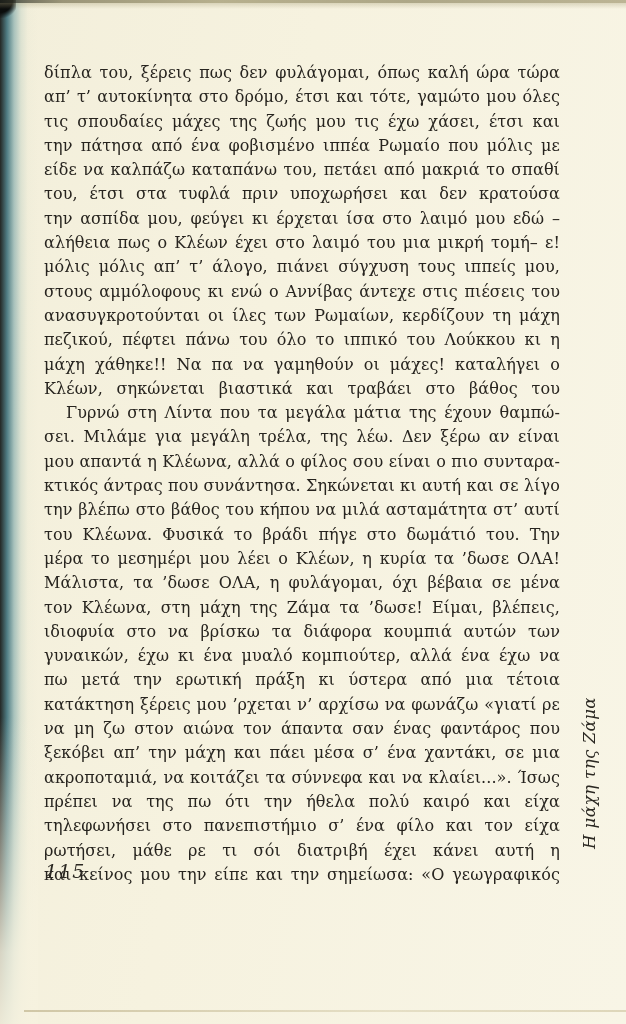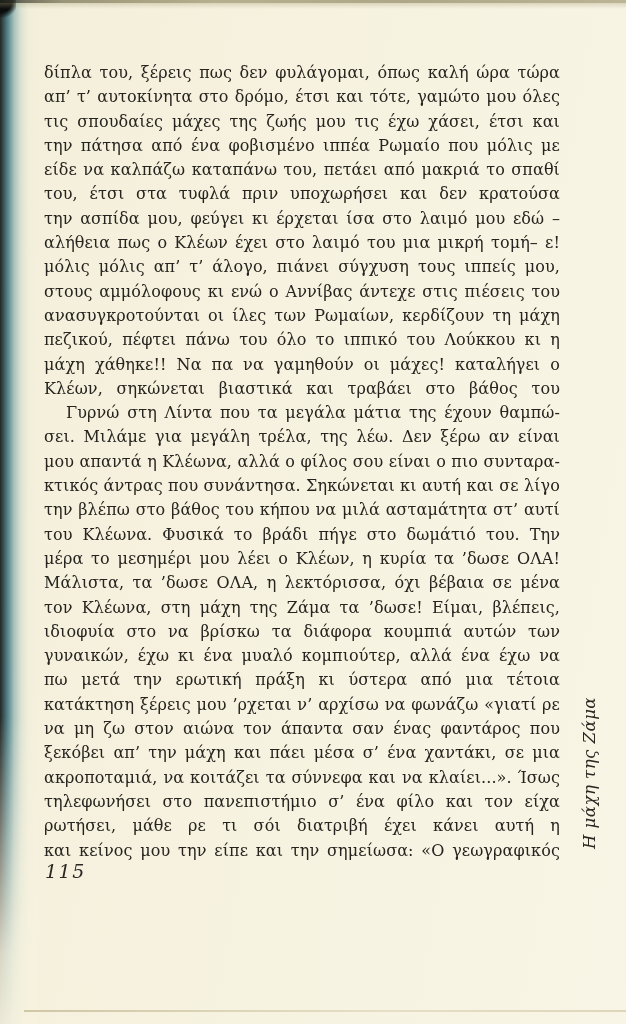--- a/index.html
+++ b/index.html
@@ -150,29 +150,30 @@
         <div class="line">Κλέων, σηκώνεται βιαστικά και τραβάει στο βάθος του κήπου.</div>
       </div>
       <div class="paragraph">
         <div class="line indent">Γυρνώ στη Λίντα που τα μεγάλα μάτια της έχουν θαμπώ-</div>
         <div class="line">σει. Μιλάμε για μεγάλη τρέλα, της λέω. Δεν ξέρω αν είναι τρέλα,</div>
         <div class="line">μου απαντά η Κλέωνα, αλλά ο φίλος σου είναι ο πιο συνταρα-</div>
         <div class="line">κτικός άντρας που συνάντησα. Σηκώνεται κι αυτή και σε λίγο</div>
         <div class="line">την βλέπω στο βάθος του κήπου να μιλά ασταμάτητα στ’ αυτί</div>
         <div class="line">του Κλέωνα. Φυσικά το βράδι πήγε στο δωμάτιό του. Την άλλη</div>
         <div class="line">μέρα το μεσημέρι μου λέει ο Κλέων, η κυρία τα ’δωσε ΟΛΑ!</div>
-        <div class="line">Μάλιστα, τα ’δωσε ΟΛΑ, η λεκτόρισσα, όχι βέβαια σε μένα</div>
+        <div class="line">Μάλιστα, τα ’δωσε ΟΛΑ, η φυλάγομαι, όχι βέβαια σε μένα</div>
         <div class="line">τον Κλέωνα, στη μάχη της Ζάμα τα ’δωσε! Είμαι, βλέπεις,</div>
         <div class="line">ιδιοφυία στο να βρίσκω τα διάφορα κουμπιά αυτών των</div>
         <div class="line">γυναικών, έχω κι ένα μυαλό κομπιούτερ, αλλά ένα έχω να σου</div>
         <div class="line">πω μετά την ερωτική πράξη κι ύστερα από μια τέτοια</div>
         <div class="line">κατάκτηση ξέρεις μου ’ρχεται ν’ αρχίσω να φωνάζω «γιατί ρε</div>
         <div class="line">να μη ζω στον αιώνα τον άπαντα σαν ένας φαντάρος που</div>
         <div class="line">ξεκόβει απ’ την μάχη και πάει μέσα σ’ ένα χαντάκι, σε μια</div>
         <div class="line">ακροποταμιά, να κοιτάζει τα σύννεφα και να κλαίει...». Ίσως</div>
+        <div class="line">πρέπει να της πω ότι την ήθελα πολύ καιρό και είχα</div>
         <div class="line">τηλεφωνήσει στο πανεπιστήμιο σ’ ένα φίλο και τον είχα</div>
         <div class="line">ρωτήσει, μάθε ρε τι σόι διατριβή έχει κάνει αυτή η θεογκόμενα</div>
         <div class="line">και κείνος μου την είπε και την σημείωσα: «Ο γεωγραφικός</div>
       </div>
     </div>
 
   <div class="page-number">115</div>
 
   <div class="margin-caption-box">
     <span class="rotated">Η μάχη της Ζάμα</span>

